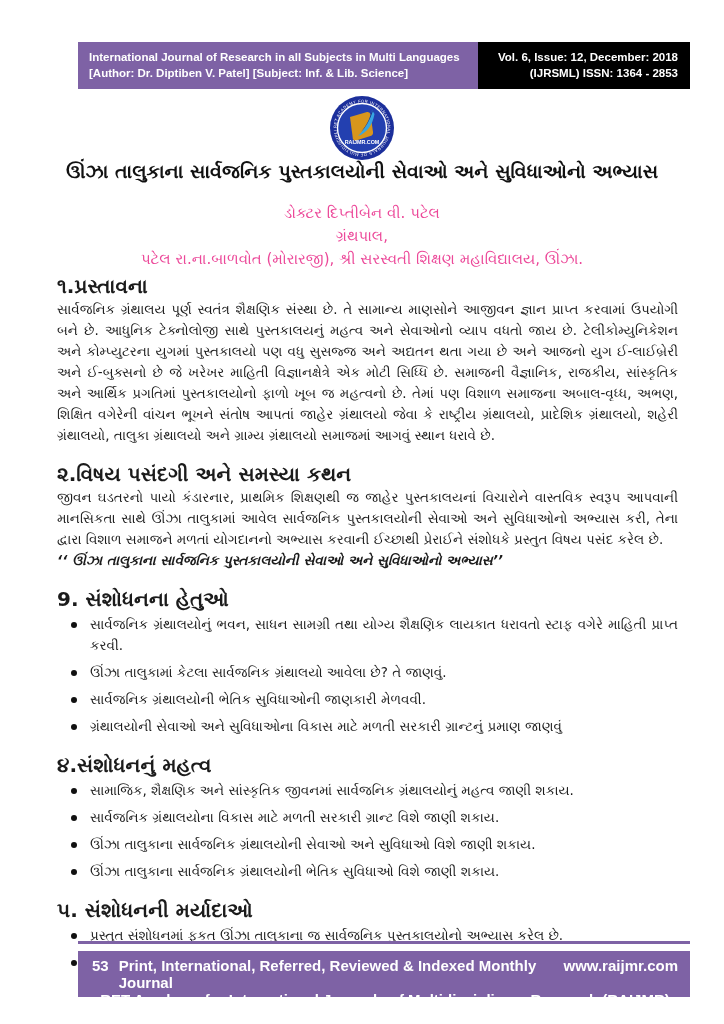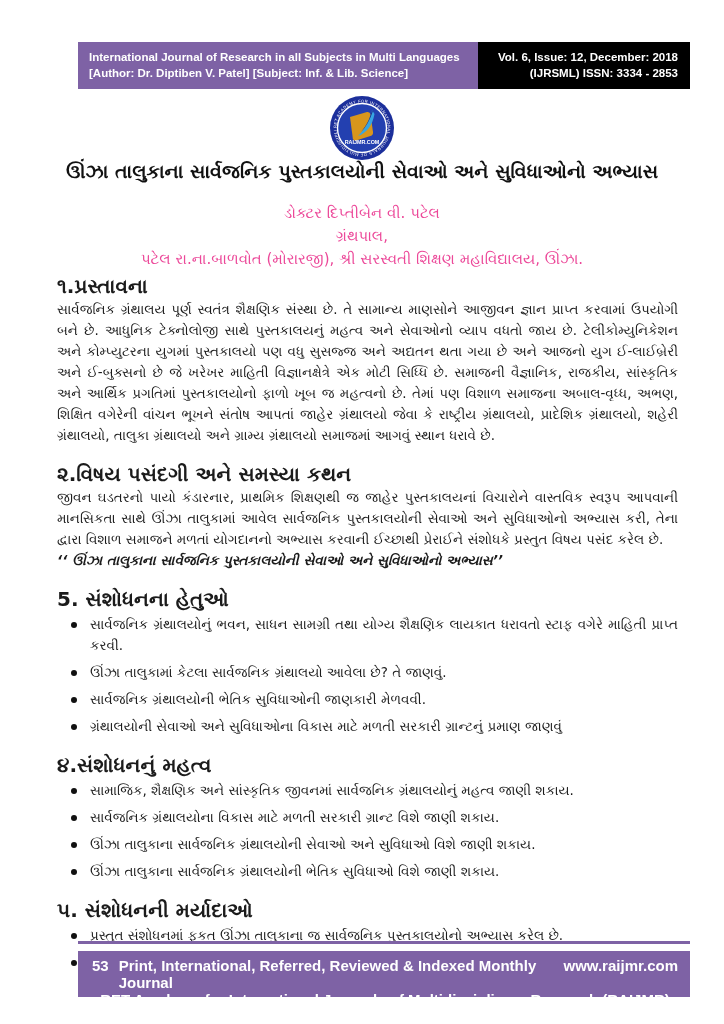--- a/index.html
+++ b/index.html
@@ -64,21 +64,21 @@
 
 <div class="page">
 
   <div class="header">
     <div class="header-left">
       <div>International Journal of Research in all Subjects in Multi Languages</div>
       <div>[Author: Dr. Diptiben V. Patel] [Subject: Inf. &amp; Lib. Science]</div>
     </div>
     <div class="header-right">
       <div>Vol. 6, Issue: 12, December: 2018</div>
-      <div>(IJRSML)  ISSN: 3334 - 2853</div>
+      <div>(IJRSML)  ISSN: 1364 - 2853</div>
     </div>
   </div>
 
   <div class="logo-row">
     <svg class="logo" viewBox="0 0 66 66">
       <defs>
         <path id="ringpath" d="M 7.5,33 A 25.5 25.5 0 1 1 58.5,33 A 25.5 25.5 0 1 1 7.5,33"></path>
       </defs>
       <circle cx="33" cy="33" r="32" fill="#1c2f9b"></circle>
       <circle cx="33" cy="33" r="24.5" fill="#2340b0" stroke="#ffffff" stroke-width="1.4"></circle>
@@ -101,21 +101,21 @@
 
   <div class="content">
 
     <h2 class="first">૧.પ્રસ્તાવના</h2>
     <p>સાર્વજનિક ગ્રંથાલય પૂર્ણ સ્વતંત્ર શૈક્ષણિક સંસ્થા છે. તે સામાન્ય માણસોને આજીવન જ્ઞાન પ્રાપ્ત કરવામાં ઉપયોગી બને છે. આધુનિક ટેક્નોલોજી સાથે પુસ્તકાલયનું મહત્વ અને સેવાઓનો વ્યાપ વધતો જાય છે. ટેલીકોમ્યુનિકેશન અને કોમ્પ્યુટરના યુગમાં પુસ્તકાલયો પણ વધુ સુસજ્જ અને અદ્યતન થતા ગયા છે અને આજનો યુગ ઈ-લાઈબ્રેરી અને ઈ-બુક્સનો છે જે ખરેખર માહિતી વિજ્ઞાનક્ષેત્રે એક મોટી સિધ્ધિ છે. સમાજની વૈજ્ઞાનિક, રાજકીય, સાંસ્કૃતિક અને આર્થિક પ્રગતિમાં પુસ્તકાલયોનો ફાળો ખૂબ જ મહત્વનો છે. તેમાં પણ વિશાળ સમાજના અબાલ-વૃધ્ધ, અભણ, શિક્ષિત વગેરેની વાંચન ભૂખને સંતોષ આપતાં જાહેર ગ્રંથાલયો જેવા કે રાષ્ટ્રીય ગ્રંથાલયો, પ્રાદેશિક ગ્રંથાલયો, શહેરી ગ્રંથાલયો, તાલુકા ગ્રંથાલયો અને ગ્રામ્ય ગ્રંથાલયો સમાજમાં આગવું સ્થાન ધરાવે છે.</p>
 
     <h2>૨.વિષય પસંદગી અને સમસ્યા કથન</h2>
     <p>જીવન ઘડતરનો પાયો કંડારનાર, પ્રાથમિક શિક્ષણથી જ જાહેર પુસ્તકાલયનાં વિચારોને વાસ્તવિક સ્વરૂપ આપવાની માનસિકતા સાથે ઊંઝા તાલુકામાં આવેલ સાર્વજનિક પુસ્તકાલયોની સેવાઓ અને સુવિધાઓનો અભ્યાસ કરી, તેના દ્વારા વિશાળ સમાજને મળતાં યોગદાનનો અભ્યાસ કરવાની ઈચ્છાથી પ્રેરાઈને સંશોધકે પ્રસ્તુત વિષય પસંદ કરેલ છે.</p>
     <p class="quote">‘‘ ઊંઝા તાલુકાના સાર્વજનિક પુસ્તકાલયોની સેવાઓ અને સુવિધાઓનો અભ્યાસ’’</p>
 
-    <h2>5. સંશોધનના હેતુઓ</h2>
+    <h2>9. સંશોધનના હેતુઓ</h2>
     <div class="bullet">
       <span class="dot"></span>
       <span class="bullet-text">સાર્વજનિક ગ્રંથાલયોનું ભવન, સાધન સામગ્રી તથા યોગ્ય શૈક્ષણિક લાયકાત ધરાવતો સ્ટાફ વગેરે માહિતી પ્રાપ્ત કરવી.</span>
     </div>
     <div class="bullet">
       <span class="dot"></span>
       <span class="bullet-text">ઊંઝા તાલુકામાં કેટલા સાર્વજનિક ગ્રંથાલયો આવેલા છે? તે જાણવું.</span>
     </div>
     <div class="bullet">
       <span class="dot"></span>

